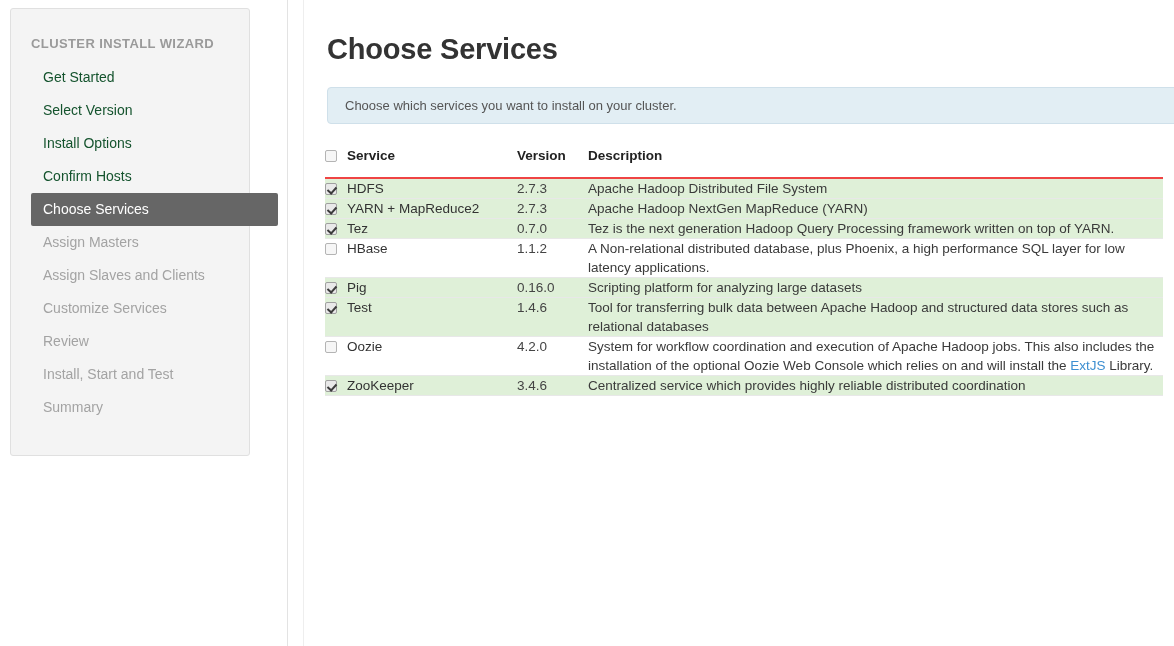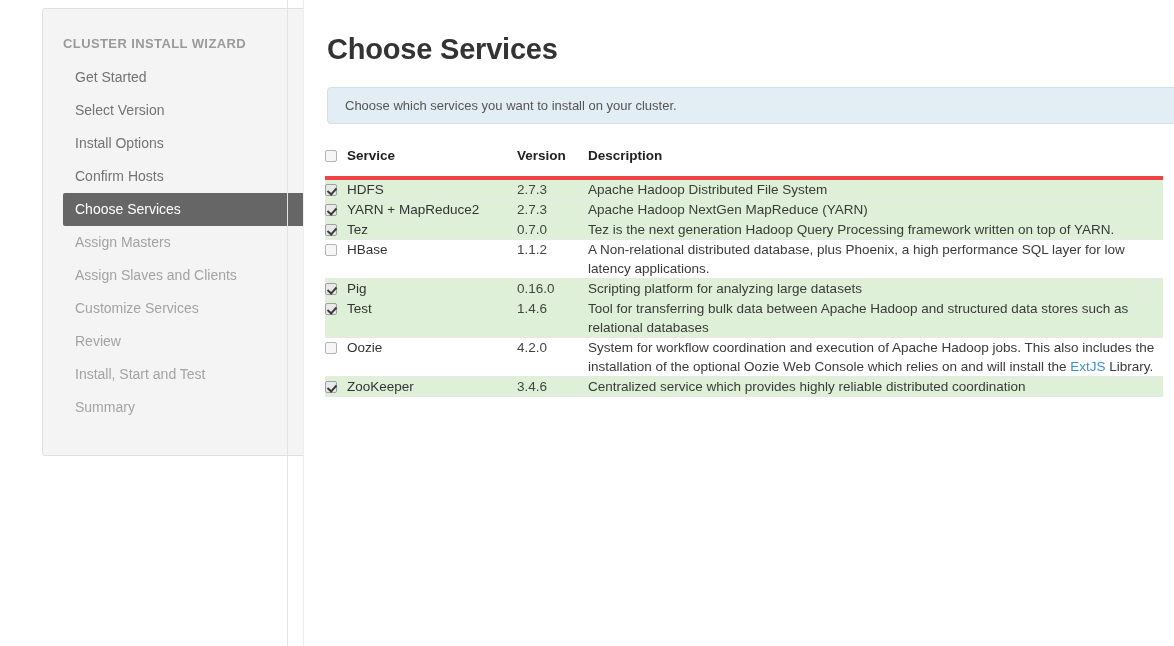--- a/index.html
+++ b/index.html
@@ -20,26 +20,25 @@
     width: 1174px;
     height: 646px;
     background: #ffffff;
   }
 
   
   #sidebar-panel {
     position: absolute;
     left: 10px;
     top: 8px;
-    width: 277px;
+    width: 240px;
     height: 448px;
     background: #f4f4f4;
     border: 1px solid #e0e0e0;
     border-radius: 3px;
-    margin-left: 32px;
   }
   #sidebar-title {
     position: absolute;
     left: 20px;
     top: 27px;
     font-size: 13px;
     font-weight: bold;
     letter-spacing: 0.4px;
     color: #9a9a9a;
     text-transform: uppercase;
@@ -57,21 +56,21 @@
     line-height: 33px;
     margin: 0 10px 0 20px;
     padding-left: 12px;
     font-size: 14px;
     color: #3d8fd1;
     white-space: nowrap;
     border-radius: 2px;
     text-decoration: none;
     cursor: pointer;
   }
-  .nav-item.link { color: #737373; }
+  .nav-item.link { color: #14532d; }
   .nav-item.disabled { color: #a3a3a3; cursor: default; }
   .nav-item.active {
     background: #666666;
     color: #ffffff;
     cursor: default;
   }
 
   
   #content-divider {
     position: absolute;
@@ -150,21 +149,21 @@
   .col-service { width: 170px; }
   .col-version { width: 71px; }
   .col-desc { width: 575px; }
 
   thead th {
     height: 30px;
     font-size: 13.5px;
     font-weight: bold;
     color: #222222;
     padding-top: 4px;
-    border-bottom: 4px solid #ef4444;
+    border-bottom: 2px solid #ef4444;
   }
   thead th.head-check { padding-top: 6px; }
 
   tbody tr.row-selected { background: #dff0d8; padding-left: 16px; }
   tbody tr.row-unselected { background: #ffffff; }
   tbody tr td {
     border-bottom: 1px solid #e8e8e8;
     padding-top: 12px;
     padding-bottom: 12px;
     font-size: 13.5px;

